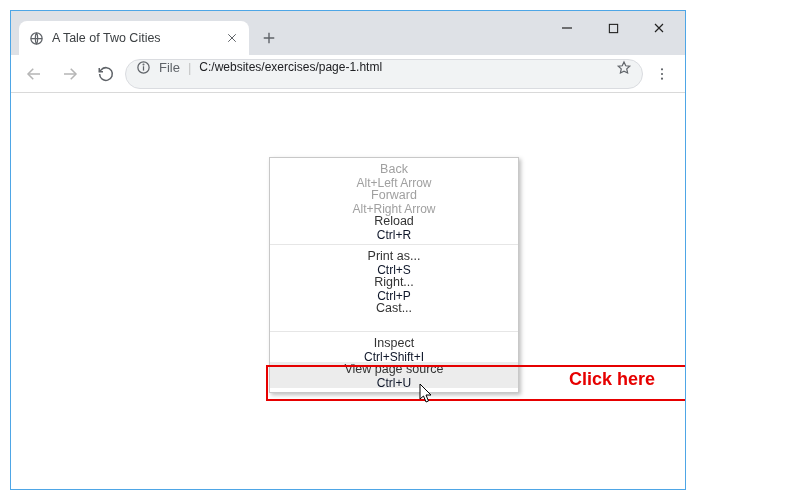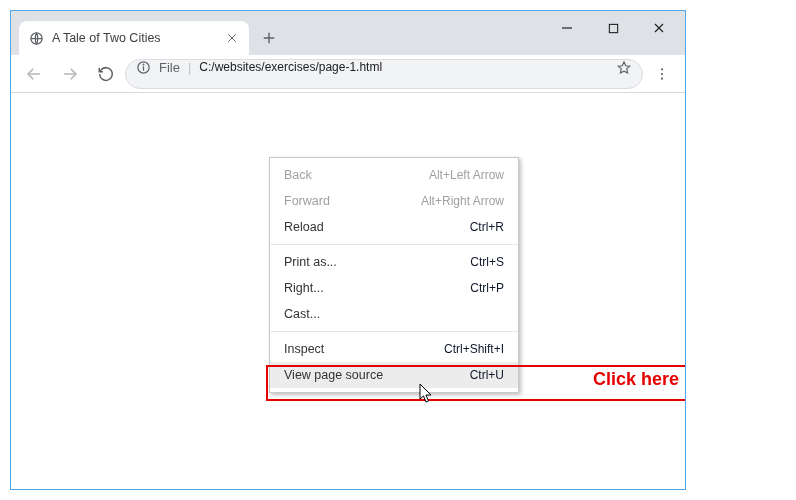--- a/index.html
+++ b/index.html
@@ -110,20 +110,21 @@
     padding: 4px 0;
   }
   .menu-item {
     display:flex;
     justify-content:space-between;
     align-items:center;
     height: 26px;
     padding: 0 14px;
     font-size: 12.5px;
     color:#333;
+    flex-direction:column;
   }
   .menu-item.disabled { color:#a0a0a0; }
   .menu-item.hover { background:#ececec; }
   .menu-sep { height:1px; background:#e6e6e6; margin:4px 0; }
   .menu-sc { color:#0f172a; font-size:12px; }
   .menu-item.disabled .menu-sc { color:#a0a0a0; }
 
   .cursor {
     position:absolute;
     left: 408px; top: 290px;
@@ -133,21 +134,21 @@
 
   .callout-box {
     position:absolute;
     left: 255px; top: 272px;
     width: 493px; height: 36px;
     border: 2px solid #e60000;
     pointer-events:none;
   }
   .callout-text {
     position:absolute;
-    left: 582px; top: 276px;
+    left: 558px; top: 276px;
     color:#e60000;
     font-weight: bold;
     font-size: 18px;
     font-family: Arial, sans-serif;
   }
 </style>
 </head>
 <body>
 
 <div class="window">

